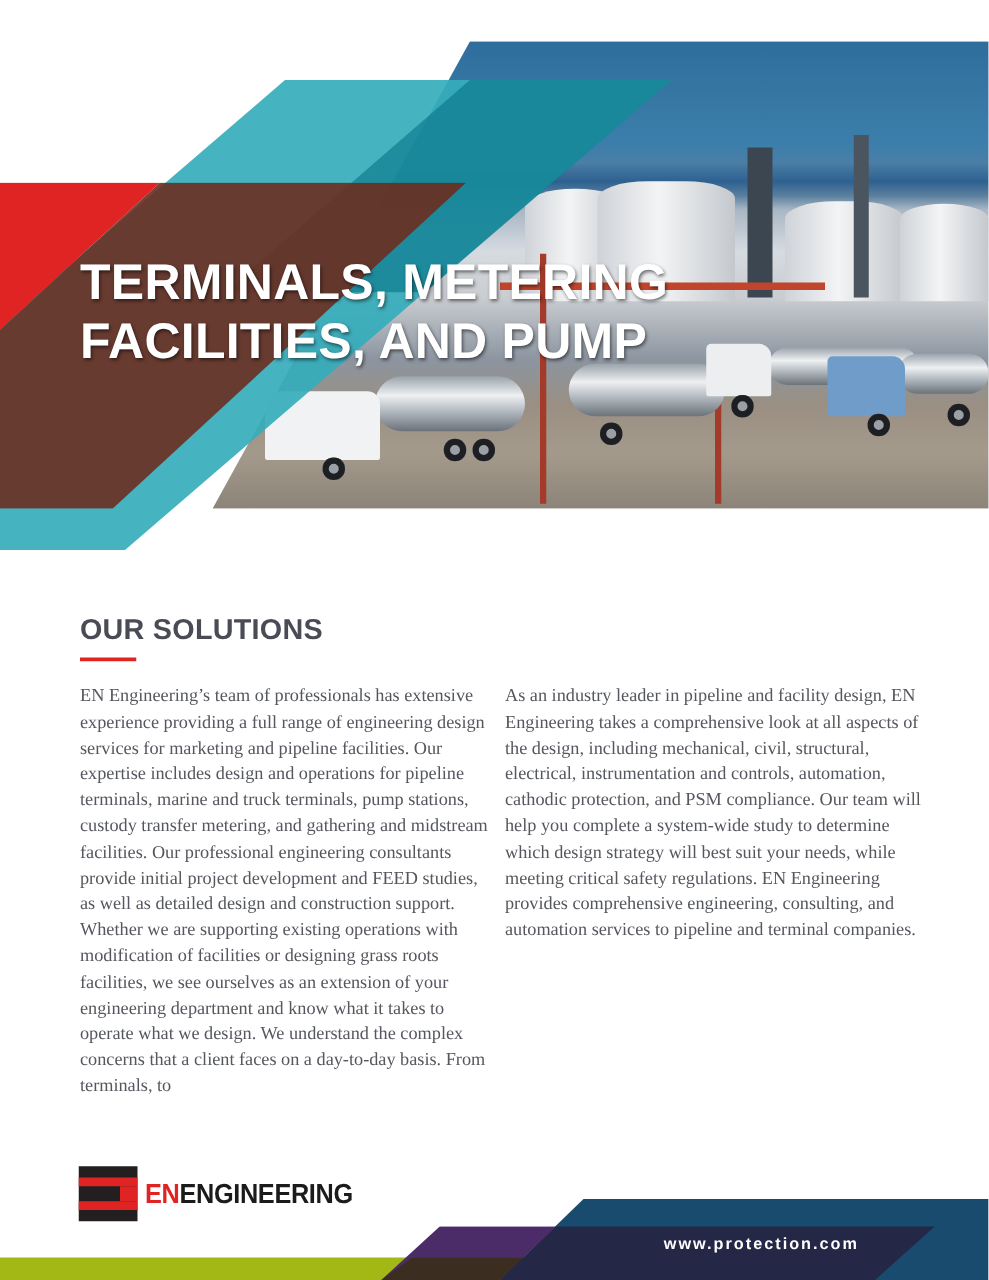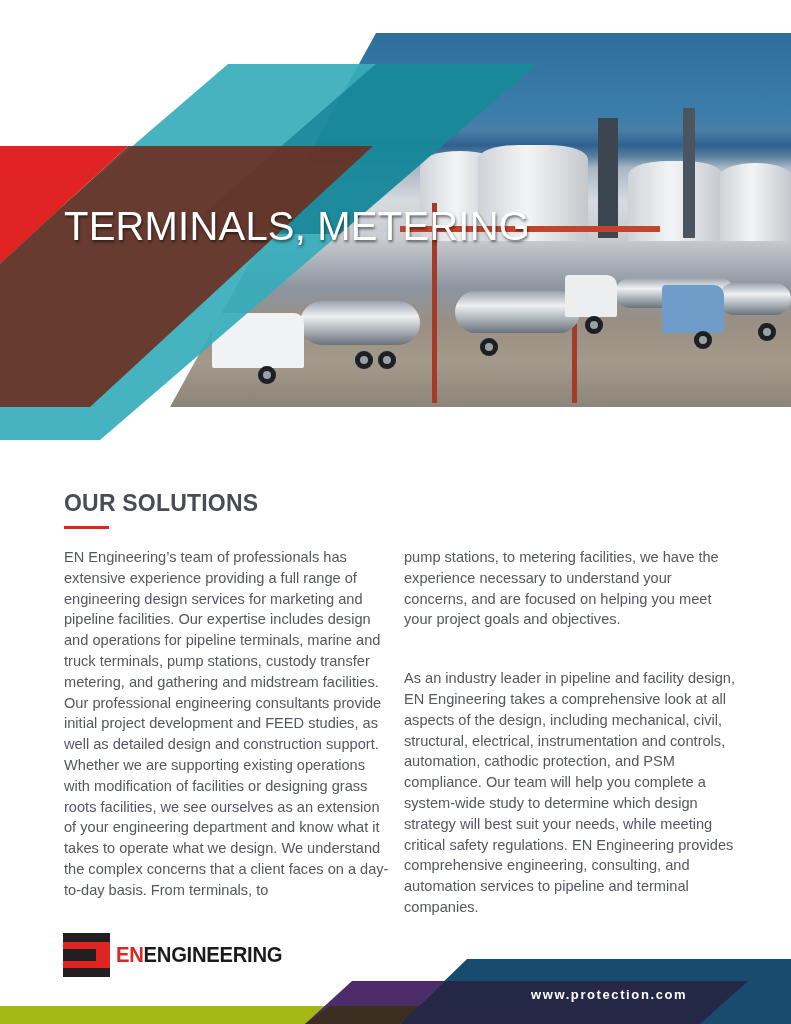--- a/index.html
+++ b/index.html
@@ -10,28 +10,28 @@
     background: linear-gradient(180deg, #2f6e9c 0%, #3c7eab 22%, #4a7ea6 26%, #2e6190 30%, #5a7f9e 33%, #a8b6c4 36%, #d6dbe0 45%, #c9ccd0 55%, #8c95a0 68%, #9a8f82 78%, #a49a8c 88%, #8c8478 100%); }
   .tank { position:absolute; background:linear-gradient(90deg,#cfd3d8,#f3f4f5 45%,#c4c8cd); border-radius:40px 40px 0 0 / 14px 14px 0 0; }
   .tanker { position:absolute; background:linear-gradient(180deg,#9aa3ab,#eef0f2 35%,#b9c0c6 60%,#6b737a); border-radius:22px; }
   .cab { position:absolute; border-radius:4px 10px 2px 2px; }
   .wheel { position:absolute; width:18px; height:18px; border-radius:50%; background:#1e1f22; box-shadow: inset 0 0 0 5px #1e1f22, inset 0 0 0 9px #9aa0a6; }
   .pole { position:absolute; background:#a33a2a; }
   #teal-shape { left:0; top:64px; width:791px; height:376px; background:rgba(53,172,187,0.92); clip-path: polygon(228px 0, 537px 0, 100px 376px, 0 376px, 0 196px); }
   #teal-dark { left:0; top:64px; width:791px; height:376px; background:rgba(0,110,130,0.55); clip-path: polygon(376px 0, 537px 0, 340px 170px, 180px 170px); }
   #red-shape { left:0; top:146px; width:400px; height:260px; background:#e02424; clip-path: polygon(0 0, 128px 0, 0 118px); }
   #brown-shape { left:0; top:146px; width:400px; height:261px; background:rgba(108,45,32,0.9); clip-path: polygon(128px 0, 373px 0, 90px 261px, 0 261px, 0 118px); }
-  #title { left:64px; top:203px; width:520px; color:#ffffff; font-weight:normal; font-size:40px; line-height:47px; letter-spacing:0.2px; text-shadow: 1px 2px 3px rgba(0,0,0,0.55); margin:0; }
+  #title { left:64px; top:203px; width:520px; color:#ffffff; font-weight:bold; font-size:40px; line-height:47px; letter-spacing:0.2px; text-shadow: 1px 2px 3px rgba(0,0,0,0.55); margin:0; }
   
   #section-heading { left:64px; top:490px; margin:0; font-size:23px; font-weight:bold; color:#4a4c55; letter-spacing:0.2px; }
   #heading-rule { left:64px; top:526px; width:45px; height:3px; background:#e02424; }
   .col { position:absolute; top:547px; font-size:14.6px; line-height:20.8px; color:#55575e; }
   #col-left { left:64px; width:330px; }
   #col-right { left:404px; width:335px; }
-  .col p { margin:0; }
+  .col p { margin:0;font-family:Liberation Serif, serif; }
   .col p + p { margin-top:38px; }
   
   #logo { left:63px; top:933px; display:flex; align-items:center; }
   #logo-mark { width:47px; height:44px; position:relative; background:#231f20; }
   #logo-mark .bar { position:absolute; left:0; background:#e02424; }
   #logo-text { margin-left:6px; font-size:22px; font-weight:bold; letter-spacing:-0.3px; color:#1b1b1b; font-family:"Liberation Sans", sans-serif; transform:scaleX(0.92); transform-origin:left center; }
   #logo-text .en { color:#e02424; }
   #green-bar { left:0; top:1006px; width:340px; height:18px; background:#a3b814; }
   #purple-shape { left:0; top:981px; width:791px; height:43px; background:#4b2c68; clip-path: polygon(352px 0, 445px 0, 400px 43px, 305px 43px); }
   #darkbrown-shape { left:0; top:981px; width:791px; height:43px; background:#3b2d20; clip-path: polygon(330px 25px, 420px 25px, 400px 43px, 305px 43px); }
@@ -70,30 +70,30 @@
   <div class="wheel" style="left:758px;top:290px;"></div>
 </div>
 
 <div id="teal-shape" class="abs"></div>
 <div id="teal-dark" class="abs"></div>
 <div id="red-shape" class="abs"></div>
 <div id="brown-shape" class="abs"></div>
 
 <h1 id="title" class="abs">
   <span style="display:block">TERMINALS, METERING</span>
+  <span style="display:block">FACILITIES, AND PUMP</span>
 </h1>
 
 <h2 id="section-heading" class="abs">OUR SOLUTIONS</h2>
 <div id="heading-rule" class="abs"></div>
 
 <div id="col-left" class="col">
   <p>EN Engineering’s team of professionals has extensive experience providing a full range of engineering design services for marketing and pipeline facilities. Our expertise includes design and operations for pipeline terminals, marine and truck terminals, pump stations, custody transfer metering, and gathering and midstream facilities. Our professional engineering consultants provide initial project development and FEED studies, as well as detailed design and construction support. Whether we are supporting existing operations with modification of facilities or designing grass roots facilities, we see ourselves as an extension of your engineering department and know what it takes to operate what we design. We understand the complex concerns that a client faces on a day-to-day basis. From terminals, to</p>
 </div>
 <div id="col-right" class="col">
-  <p>pump stations, to metering facilities, we have the experience necessary to understand your concerns, and are focused on helping you meet your project goals and objectives.</p>
   <p>As an industry leader in pipeline and facility design, EN Engineering takes a comprehensive look at all aspects of the design, including mechanical, civil, structural, electrical, instrumentation and controls, automation, cathodic protection, and PSM compliance. Our team will help you complete a system-wide study to determine which design strategy will best suit your needs, while meeting critical safety regulations. EN Engineering provides comprehensive engineering, consulting, and automation services to pipeline and terminal companies.</p>
 </div>
 
 <div id="logo" class="abs">
   <div id="logo-mark">
     <div class="bar" style="top:9px;width:47px;height:7px;"></div>
     <div class="bar" style="top:16px;width:47px;height:12px;left:33px;width:14px;"></div>
     <div class="bar" style="top:28px;width:47px;height:7px;"></div>
   </div>
   <div id="logo-text"><span class="en">EN</span><span>ENGINEERING</span></div>

